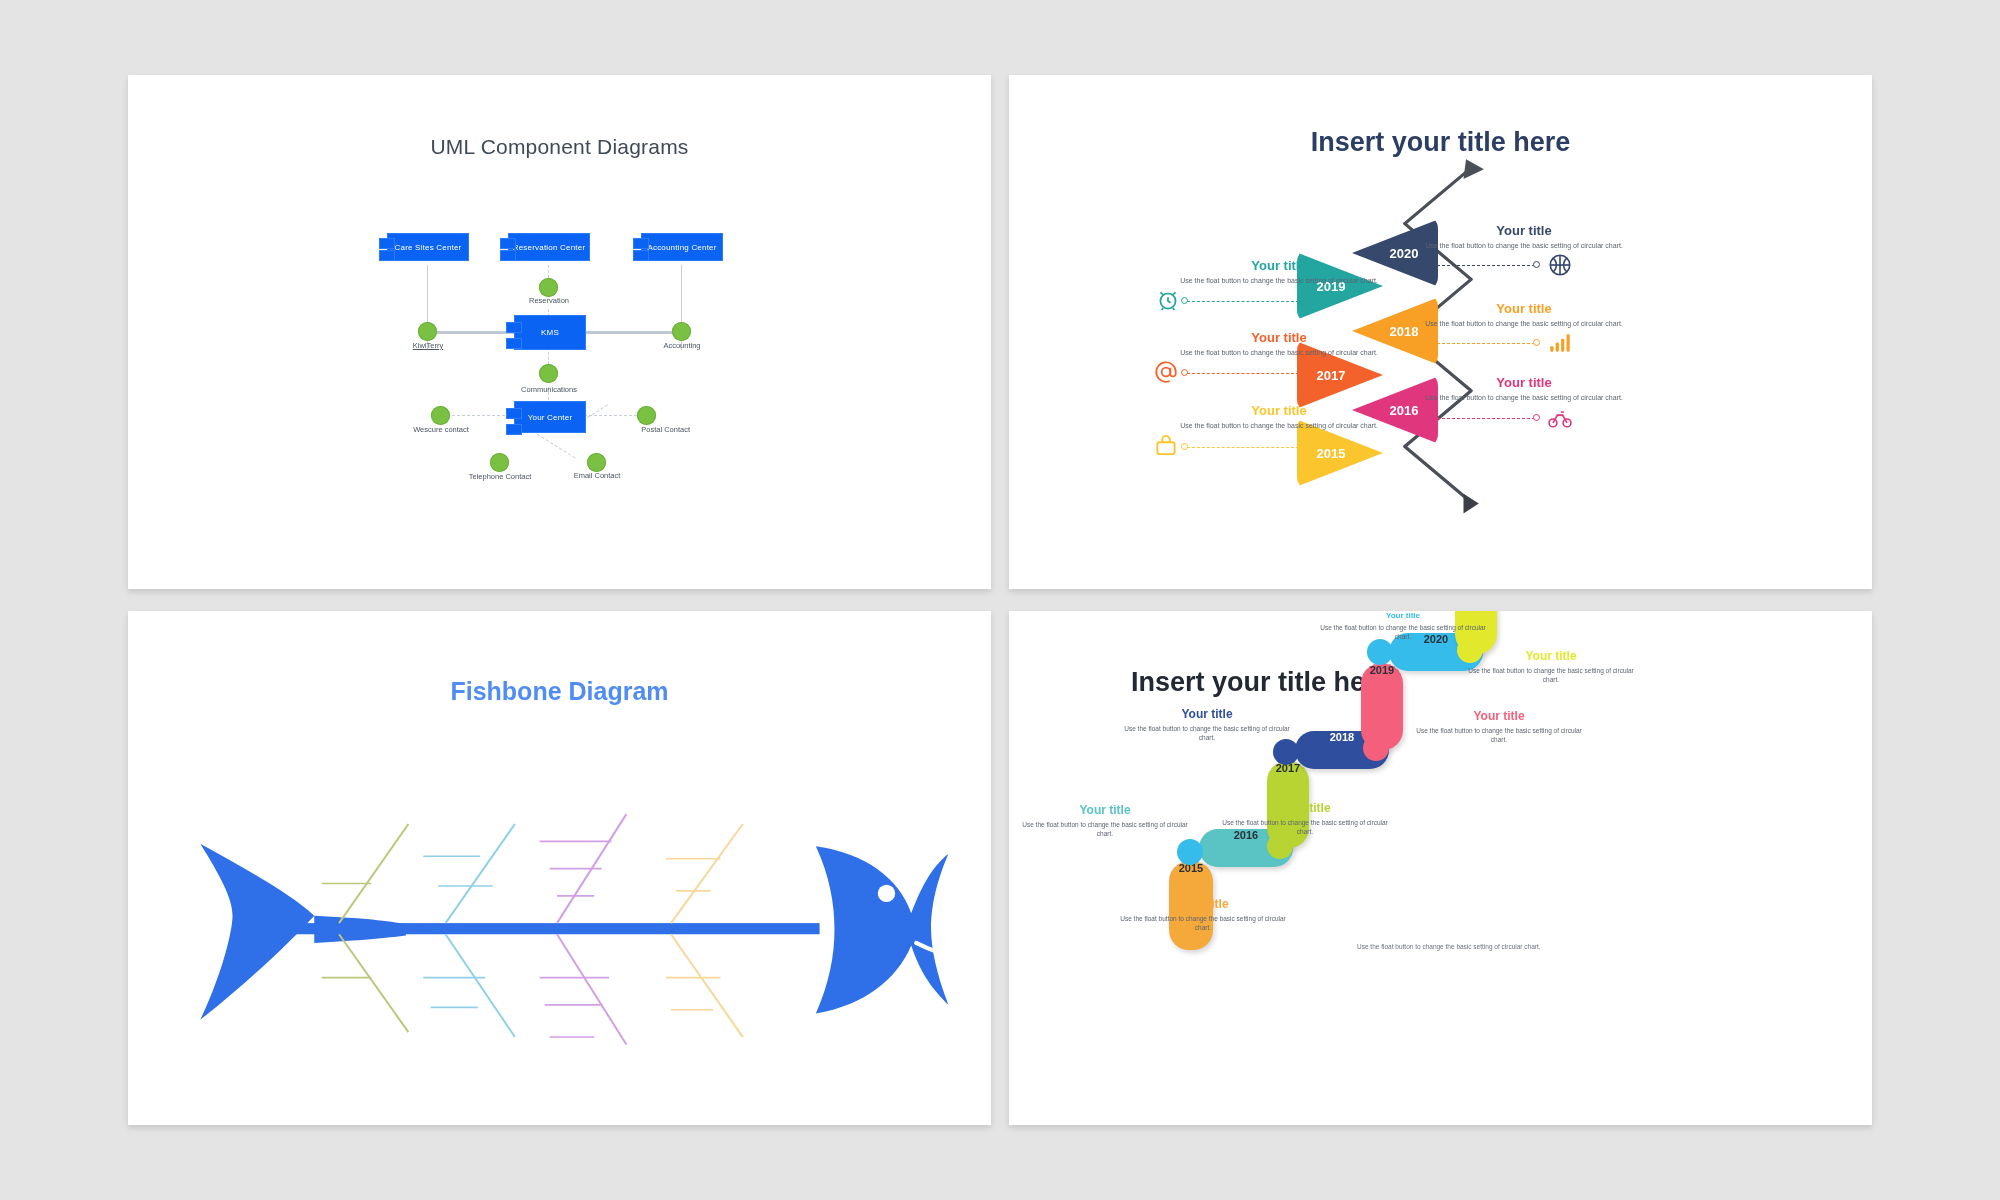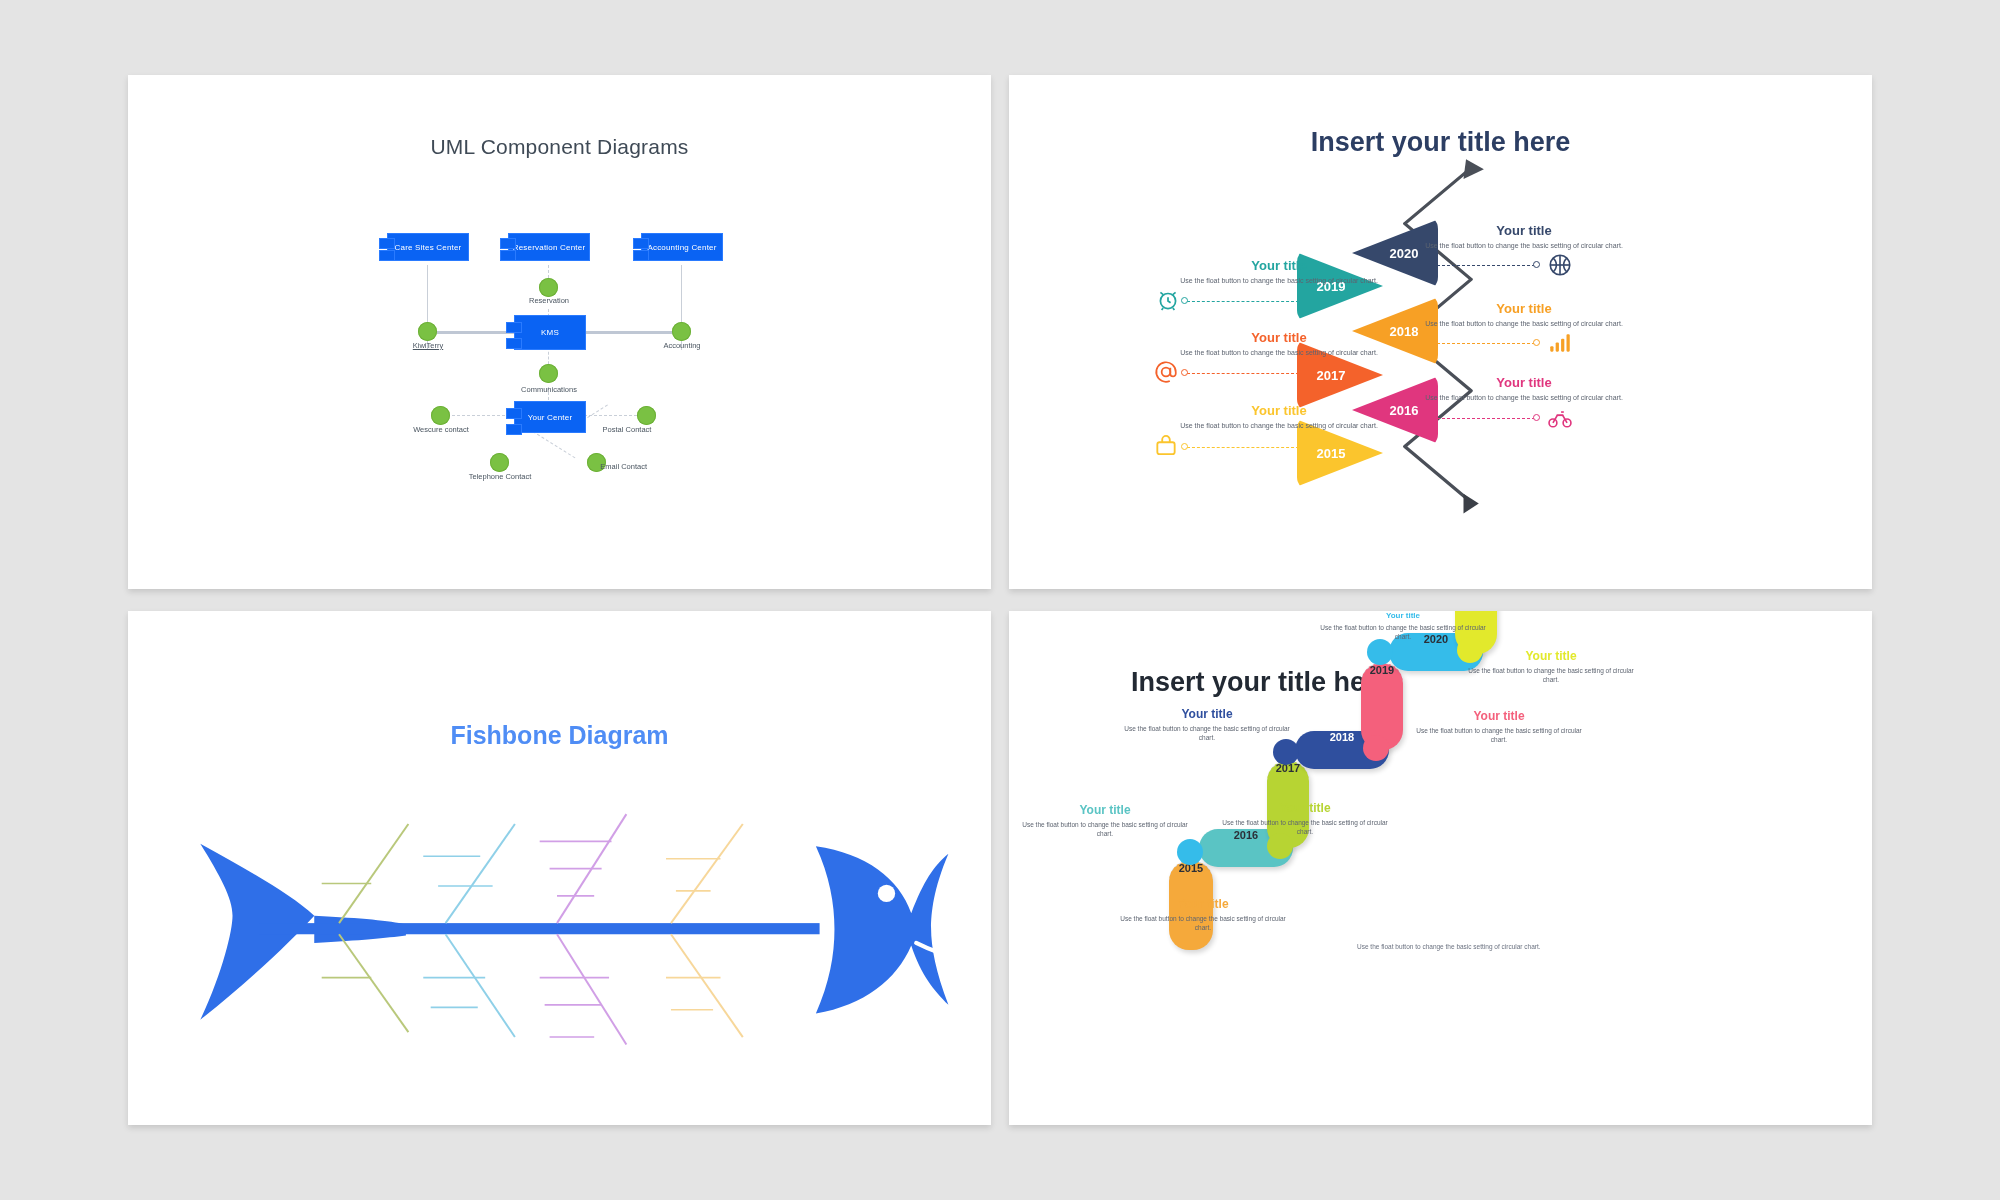--- a/index.html
+++ b/index.html
@@ -86,21 +86,21 @@
   .dline{position:absolute;height:0;}
   .dot-o{
     position:absolute;width:7px;height:7px;border-radius:50%;
     background:#fff;box-sizing:border-box;
   }
   .ico{position:absolute;width:26px;height:26px;}
 
   
   .fb-title{
     position:absolute;top:66px;left:0;right:0;text-align:center;
-    font-size:25px;font-weight:bold;color:#4f8df5;margin-top:44px;
+    font-size:25px;font-weight:bold;color:#4f8df5;
   }
 
   
   .s4-title{
     position:absolute;top:56px;left:122px;
     font-size:27px;font-weight:bold;color:#222933;
   }
   .bar{
     position:absolute;border-radius:20px;
     display:flex;align-items:flex-start;justify-content:center;
@@ -175,27 +175,27 @@
       <div class="iface" style="left:544px;top:247px;"></div>
       <div class="ifl" style="left:504px;top:266px;width:100px;">Accounting</div>
 
       <div class="iface" style="left:411px;top:289px;"></div>
       <div class="ifl" style="left:371px;top:310px;width:100px;">Communications</div>
 
       <div class="iface" style="left:303px;top:331px;"></div>
       <div class="ifl" style="left:263px;top:350px;width:100px;">Wescure contact</div>
 
       <div class="iface" style="left:509px;top:331px;"></div>
-      <div class="ifl" style="left:449px;top:350px;width:100px;">Postal Contact</div>
+      <div class="ifl" style="left:462px;top:350px;width:100px;text-align:right;">Postal Contact</div>
 
       <div class="iface" style="left:362px;top:378px;"></div>
       <div class="ifl" style="left:322px;top:397px;width:100px;">Telephone Contact</div>
 
       <div class="iface" style="left:459px;top:378px;"></div>
-      <div class="ifl" style="left:419px;top:387px;width:100px;text-align:right;">Email Contact</div>
+      <div class="ifl" style="left:419px;top:396px;width:100px;">Email Contact</div>
     </div>
   </div>
 
   <div class="slide">
     <div class="s2-title">Insert your title here</div>
 
     <svg style="position:absolute;left:0;top:0;width:100%;height:100%;pointer-events:none;" viewBox="0 0 676 415" preserveAspectRatio="none">
       <path d="M362 345 L310 300 L362 255 L310 210 L362 165 L310 120 L362 75" fill="none" stroke="#4a4f58" stroke-width="2.6" stroke-linejoin="round" transform="translate(0,0)"></path>
       <polygon points="358,68 372,76 356,84" fill="#4a4f58"></polygon>
       <polygon points="356,338 368,346 356,354" fill="#3b3f47"></polygon>

